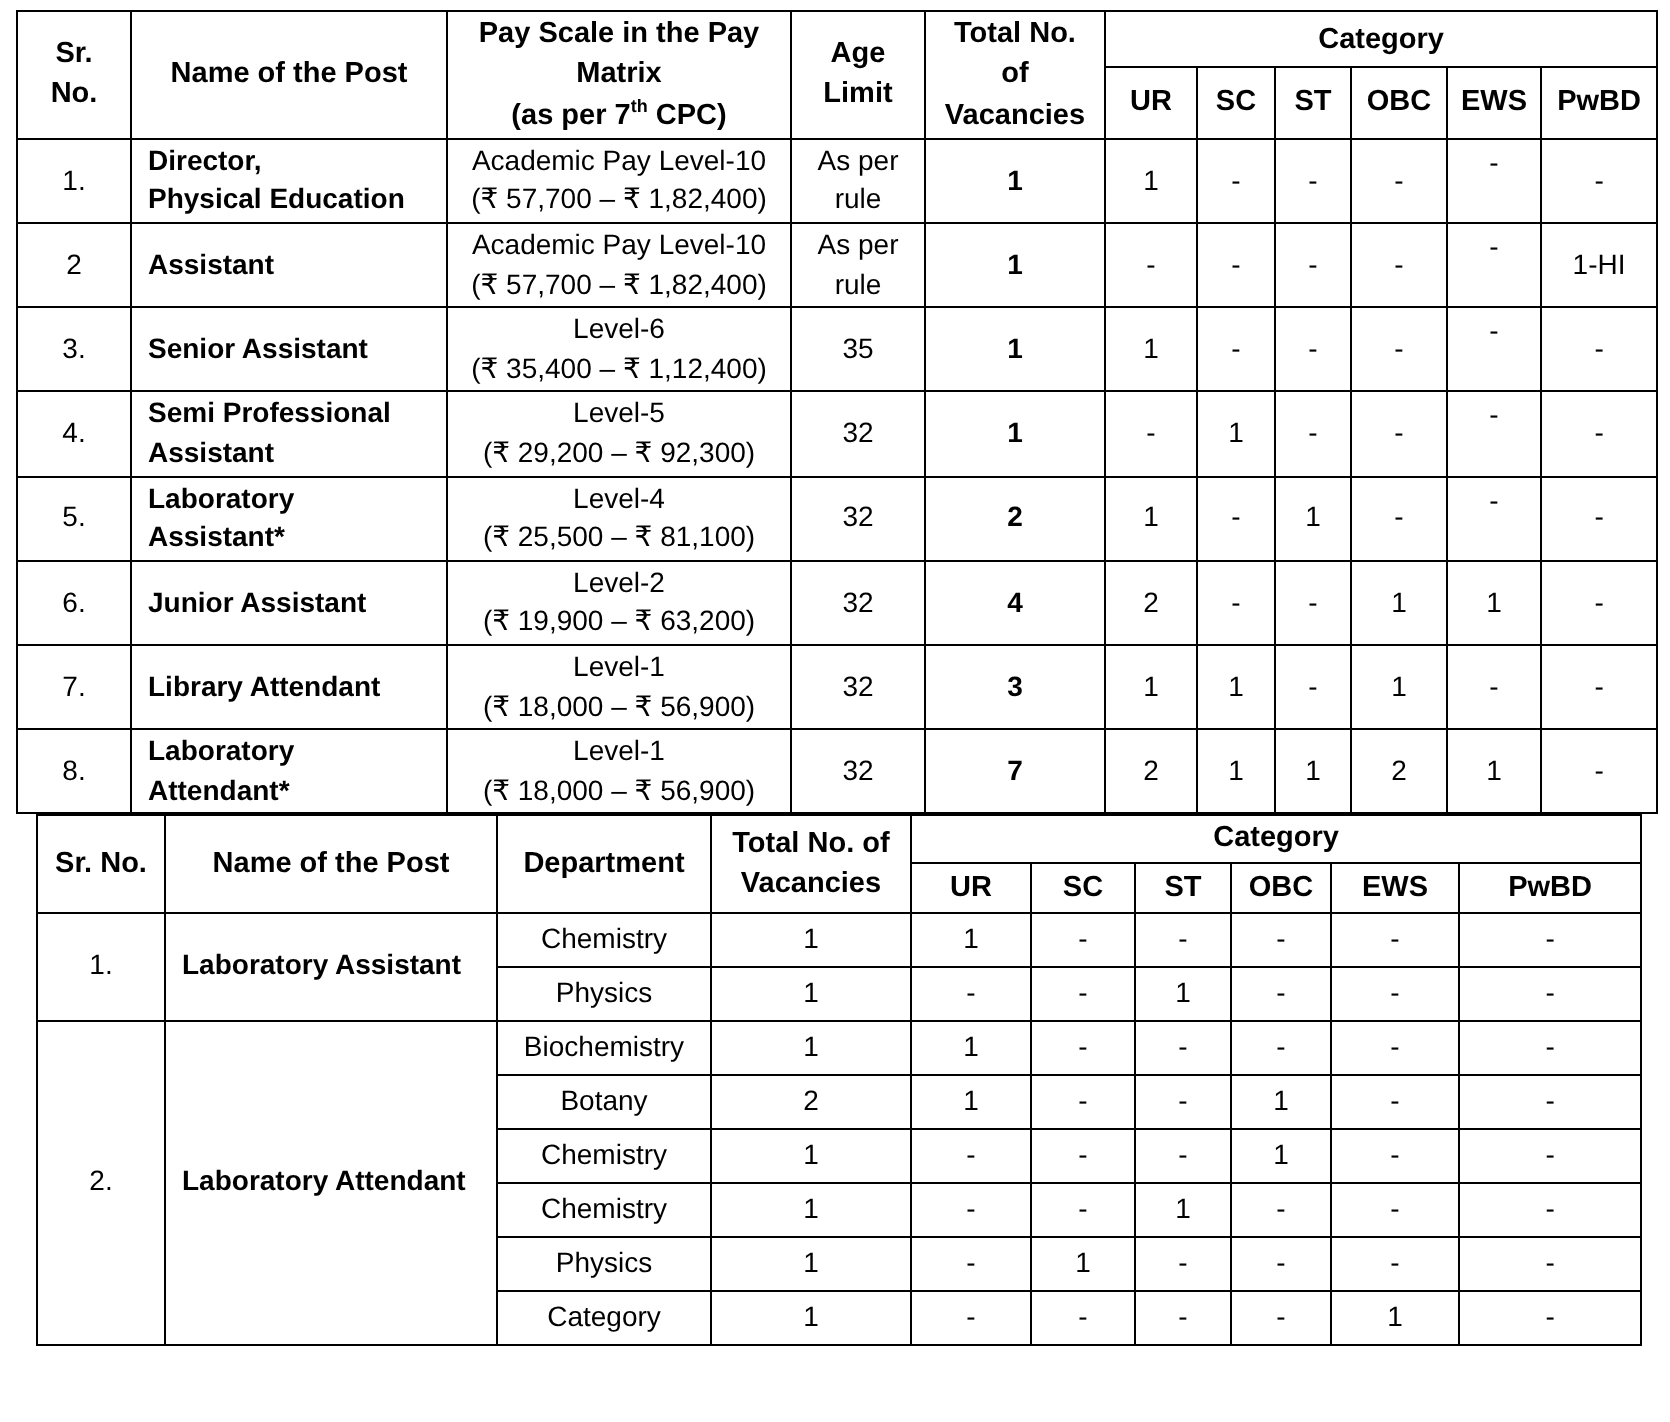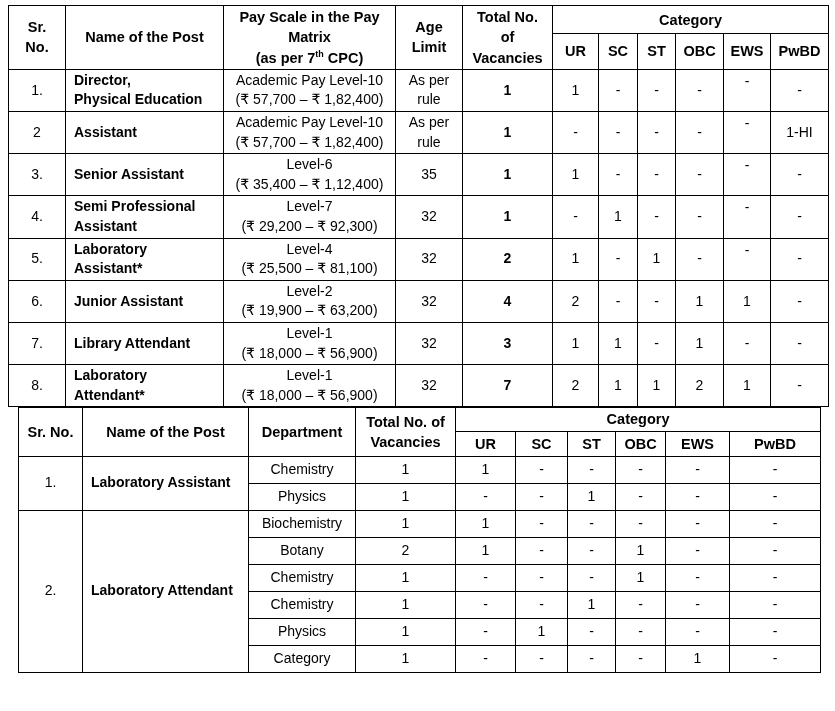--- a/index.html
+++ b/index.html
@@ -122,21 +122,21 @@
         <td>-</td>
         <td>-</td>
         <td>-</td>
         <td class="va-top">-</td>
         <td>-</td>
       </tr>
       <tr>
         <td>4.</td>
         <td class="left">Semi Professional
 Assistant</td>
-        <td>Level-7
+        <td>Level-5
 (₹ 29,200 – ₹ 92,300)</td>
         <td>32</td>
         <td class="bold">1</td>
         <td>-</td>
         <td>1</td>
         <td>-</td>
         <td>-</td>
         <td class="va-top">-</td>
         <td>-</td>
       </tr>

